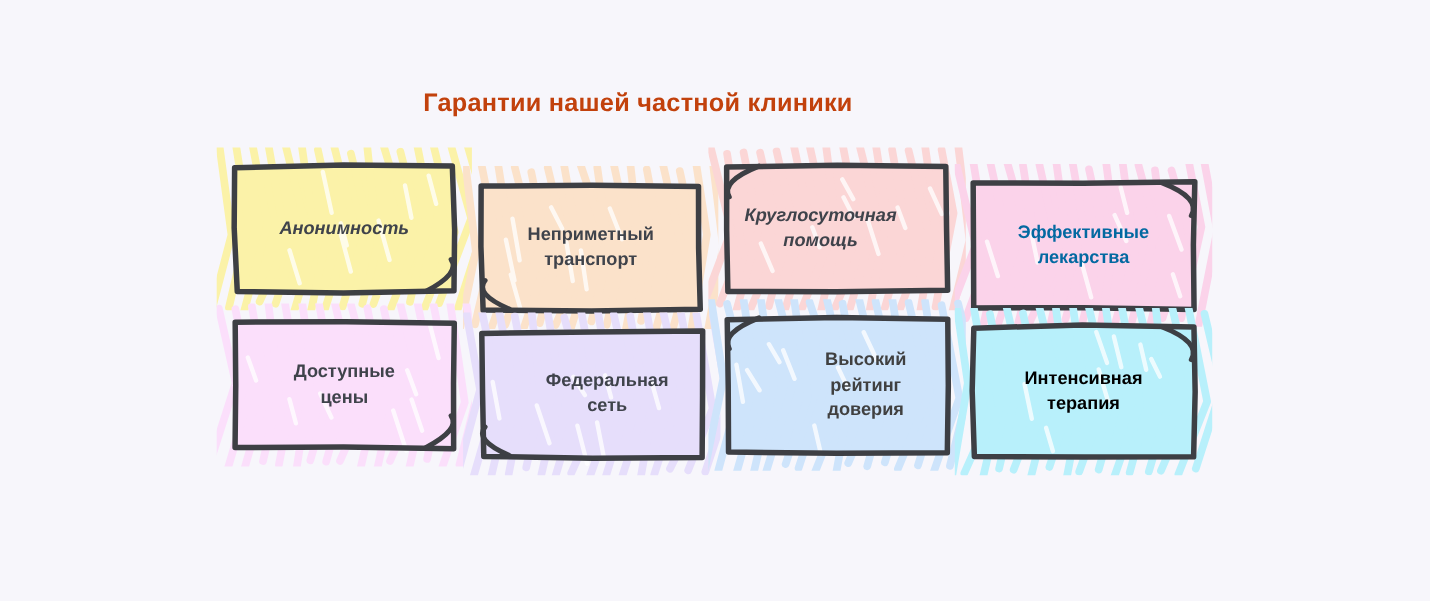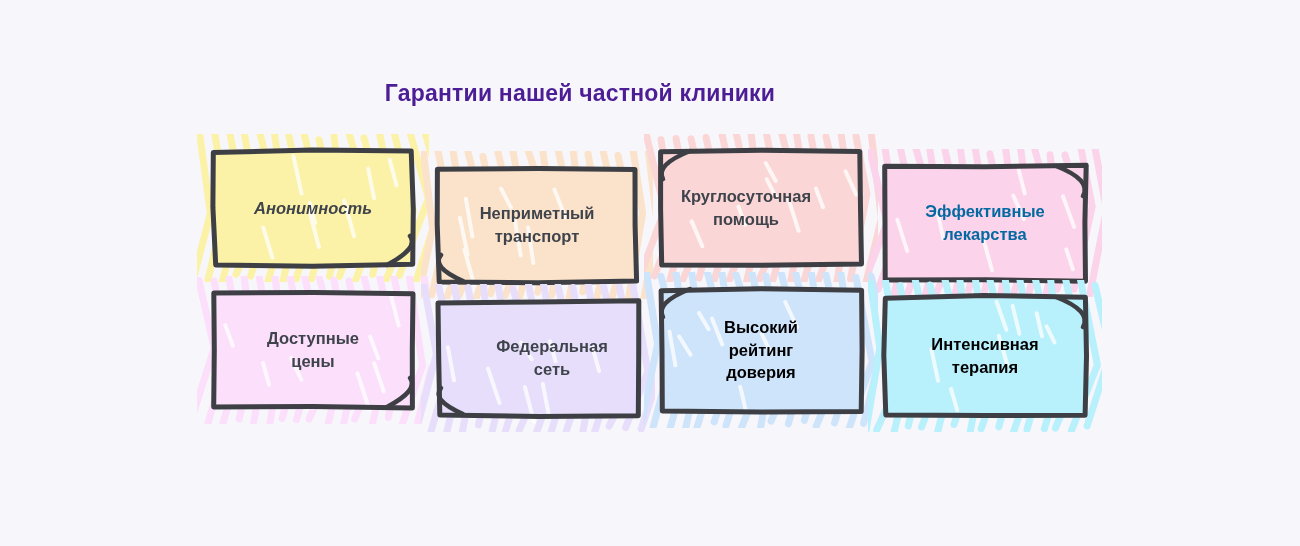--- a/index.html
+++ b/index.html
@@ -19,21 +19,21 @@
     height: 546px;
   }
   #title {
     position: absolute;
     left: 0;
     top: 80px;
     width: 1160px;
     text-align: center;
     font-size: 23px;
     font-weight: bold;
-    color: #4c1d95;
+    color: #c2410c;
     letter-spacing: 0.2px;
   }
   .card {
     position: absolute;
   }
   .card svg {
     position: absolute;
     left: 0;
     top: 0;
     overflow: visible;
@@ -87,21 +87,21 @@
           </defs>
           <rect x="1" y="1" width="198" height="114" fill="#fbe2ca"></rect>
           <path d="M-14.0,-18.7 L-4.4,61.6 L-18.8,131.8 M1.0,-15.9 L13.5,46.9 L-5.2,127.8 M16.0,-16.4 L30.1,73.2 L8.9,133.6 M31.0,-14.8 L48.2,52.5 L22.4,128.2 M46.0,-10.5 L61.5,65.7 L38.3,133.7 M61.0,-14.4 L75.5,45.2 L53.7,126.7 M76.0,-15.7 L91.8,73.0 L68.1,128.4 M91.0,-16.6 L110.3,40.6 L81.4,133.3 M106.0,-14.6 L116.9,62.2 L100.6,125.2 M121.0,-17.5 L133.9,42.0 L114.6,128.2 M136.0,-18.2 L145.2,64.6 L131.4,135.3 M151.0,-13.0 L161.5,43.2 L145.8,124.7 M166.0,-16.2 L181.6,52.2 L158.2,136.1 M181.0,-11.5 L195.7,56.4 L173.7,135.4 M196.0,-17.6 L205.6,46.2 L191.2,133.7 M211.0,-19.8 L220.3,57.3 L206.3,134.9 " stroke="#fbe2ca" stroke-width="7" stroke-linecap="round" stroke-linejoin="round" fill="none" clip-path="url(#clip-discreet-transport)"></path>
           <path d="M22.9,50.9 l7.8,37.0 M117.4,22.5 l11.0,27.9 M64.0,21.5 l10.0,19.2 M77.9,53.4 l5.8,35.1 M91.1,60.6 l5.2,35.4 M28.9,31.8 l6.5,37.8 M27.4,82.6 l9.7,34.7 " stroke="#ffffff" stroke-width="4" stroke-linecap="round" fill="none" opacity="0.75" clip-path="url(#clip-discreet-transport)"></path>
           <path d="M0.4,2.2 L101.2,1.5 L198.0,2.5 L198.1,58.5 L199.6,114.1 L100.7,115.8 L2.2,114.9 L0.2,57.0 Z" stroke="#3d3f44" stroke-width="5" stroke-linejoin="round" stroke-linecap="round" fill="none"></path>
           <path d="M26.0,114.0 Q-6.0,100.0 4.0,88.0" stroke="#3d3f44" stroke-width="4.5" stroke-linecap="round" fill="none"></path>
         </svg>
         <div class="card-label" style="color: rgb(63, 67, 75);">Неприметный
 транспорт</div>
       </div>
-      <div class="card" style="left: 660px; top: 150px; width: 172px; height: 116px;">
+      <div class="card" style="left: 660px; top: 150px; width: 172px; height: 116px; font-style: italic;">
         <svg width="202" height="116" viewBox="0 0 202 116">
           <defs>
             <clipPath id="clip-round-the-clock-help">
               <rect x="-16" y="-16" width="234" height="148"></rect>
             </clipPath>
           </defs>
           <rect x="1" y="1" width="200" height="114" fill="#fbd6d6"></rect>
           <path d="M-14.0,-16.3 L4.8,59.8 L-23.4,134.6 M1.0,-10.2 L14.2,74.8 L-5.6,126.0 M16.0,-11.4 L29.9,58.3 L9.0,133.8 M31.0,-11.2 L49.4,67.9 L21.8,132.1 M46.0,-12.5 L59.9,47.8 L39.1,128.2 M61.0,-20.7 L77.5,56.6 L52.7,134.4 M76.0,-17.6 L94.9,67.1 L66.6,136.4 M91.0,-17.1 L101.5,65.8 L85.7,135.7 M106.0,-18.8 L123.5,73.0 L97.2,134.5 M121.0,-19.6 L137.4,45.6 L112.8,130.1 M136.0,-19.8 L146.4,47.8 L130.8,131.2 M151.0,-13.9 L164.2,61.0 L144.4,129.8 M166.0,-13.2 L184.5,61.5 L156.7,134.9 M181.0,-16.8 L190.9,51.7 L176.0,136.3 M196.0,-13.8 L206.9,43.8 L190.5,129.0 M211.0,-18.3 L221.4,68.4 L205.8,133.4 " stroke="#fbd6d6" stroke-width="7" stroke-linecap="round" stroke-linejoin="round" fill="none" clip-path="url(#clip-round-the-clock-help)"></path>
           <path d="M128.4,48.8 l10.2,32.0 M156.0,38.6 l7.0,18.6 M31.7,71.4 l10.6,24.9 M106.8,29.4 l9.3,18.1 M185.5,21.4 l10.7,23.2 M105.7,13.1 l10.0,17.9 M78.5,56.6 l6.6,18.1 " stroke="#ffffff" stroke-width="4" stroke-linecap="round" fill="none" opacity="0.75" clip-path="url(#clip-round-the-clock-help)"></path>
           <path d="M0.6,1.8 L101.3,0.3 L199.8,1.4 L200.5,58.0 L201.5,113.9 L100.4,115.3 L1.7,114.9 L0.6,59.2 Z" stroke="#3d3f44" stroke-width="5" stroke-linejoin="round" stroke-linecap="round" fill="none"></path>
@@ -164,21 +164,21 @@
             <clipPath id="clip-high-trust-rating">
               <rect x="-16" y="-16" width="234" height="156"></rect>
             </clipPath>
           </defs>
           <rect x="1" y="1" width="200" height="122" fill="#cee4fb"></rect>
           <path d="M-14.0,-18.5 L-2.4,55.9 L-19.8,140.8 M1.0,-11.6 L17.0,50.7 L-7.0,139.8 M16.0,-15.4 L29.1,73.3 L9.4,142.6 M31.0,-20.8 L43.3,64.2 L24.9,143.0 M46.0,-20.9 L64.6,48.9 L36.7,140.4 M61.0,-21.9 L74.6,72.4 L54.2,133.9 M76.0,-13.3 L95.9,46.3 L66.0,137.5 M91.0,-19.1 L110.6,66.3 L81.2,140.6 M106.0,-11.9 L117.2,49.5 L100.4,140.6 M121.0,-16.0 L140.8,64.2 L111.1,133.0 M136.0,-14.1 L151.3,53.5 L128.4,135.9 M151.0,-17.4 L164.2,66.5 L144.4,132.3 M166.0,-13.0 L185.3,68.3 L156.3,138.1 M181.0,-14.0 L194.0,72.3 L174.5,135.0 M196.0,-10.5 L212.1,73.9 L187.9,143.9 M211.0,-12.2 L225.7,46.3 L203.6,135.4 " stroke="#cee4fb" stroke-width="7" stroke-linecap="round" stroke-linejoin="round" fill="none" clip-path="url(#clip-high-trust-rating)"></path>
           <path d="M9.5,43.6 l5.9,33.7 M125.2,14.0 l11.9,25.3 M80.3,98.9 l6.0,25.9 M39.0,24.9 l9.6,16.3 M19.2,48.5 l11.3,18.3 M52.0,30.5 l10.3,25.9 M101.8,46.1 l8.4,17.6 " stroke="#ffffff" stroke-width="4" stroke-linecap="round" fill="none" opacity="0.75" clip-path="url(#clip-high-trust-rating)"></path>
           <path d="M1.1,2.7 L100.6,0.7 L201.6,2.3 L202.1,62.6 L201.2,123.6 L100.4,124.0 L2.3,123.0 L2.0,61.6 Z" stroke="#3d3f44" stroke-width="5" stroke-linejoin="round" stroke-linecap="round" fill="none"></path>
           <path d="M30.0,1.0 Q-5.0,15.0 3.0,29.0" stroke="#3d3f44" stroke-width="4.5" stroke-linecap="round" fill="none"></path>
         </svg>
-        <div class="card-label" style="color: #000000;">Высокий
+        <div class="card-label" style="color: #404040; margin-left: 26px;">Высокий
 рейтинг
 доверия</div>
       </div>
       <div class="card" style="left: 884px; top: 296px; width: 202px; height: 120px;">
         <svg width="202" height="120" viewBox="0 0 202 120">
           <defs>
             <clipPath id="clip-intensive-therapy">
               <rect x="-16" y="-16" width="234" height="152"></rect>
             </clipPath>
           </defs>

